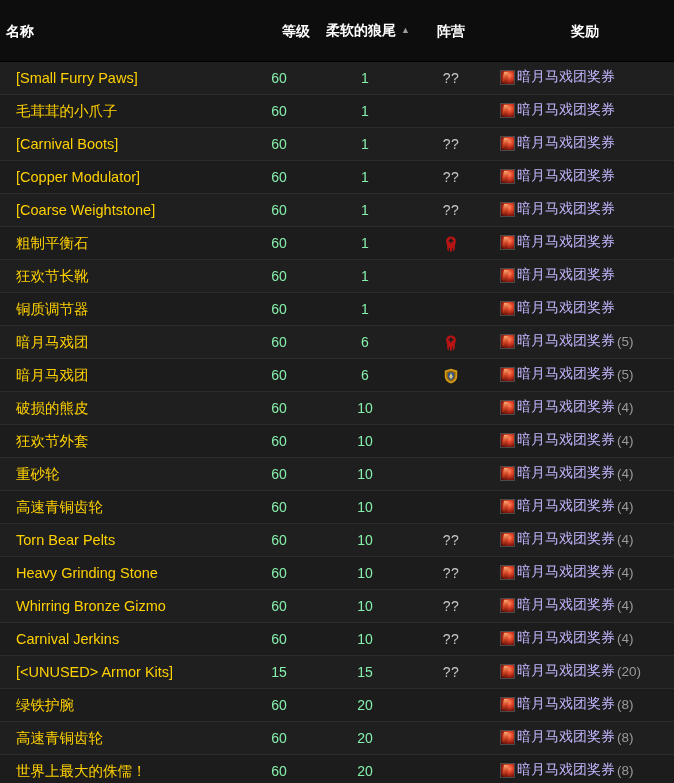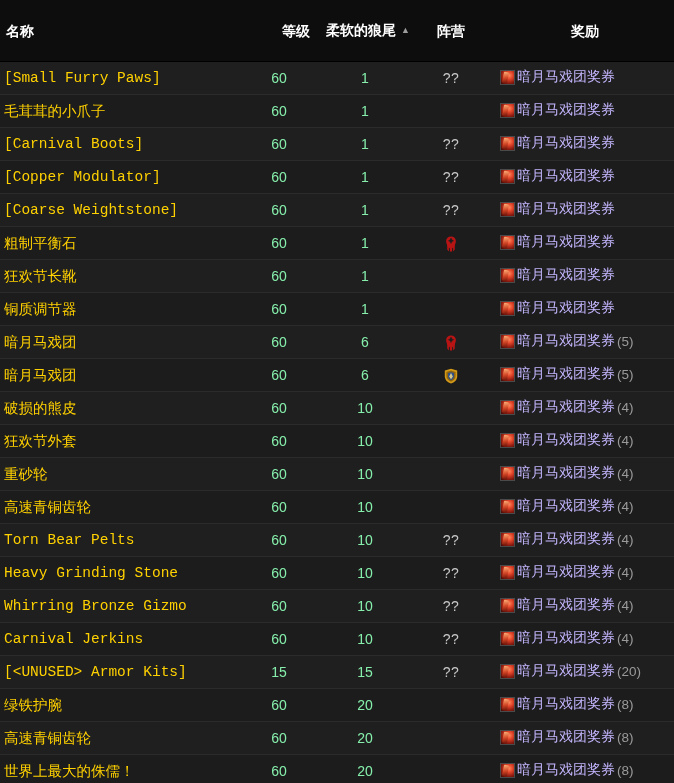--- a/index.html
+++ b/index.html
@@ -63,21 +63,21 @@
 
   tbody td {
     height: 32px;
     padding: 0 8px;
     vertical-align: middle;
     font-size: 14px;
     white-space: nowrap;
     overflow: hidden;
   }
 
-  td.c-name   { text-align: left; padding-left: 4px; font-family: Liberation Mono, monospace; }
+  td.c-name   { text-align: left; padding-left: 16px; }
   td.c-level,
   td.c-req,
   td.c-side   { text-align: center; }
   td.c-reward { text-align: left; padding-left: 10px; }
 
   a.qlink {
     color: #ffd100;
     text-decoration: none;
     font-size: 14.5px;
   }

